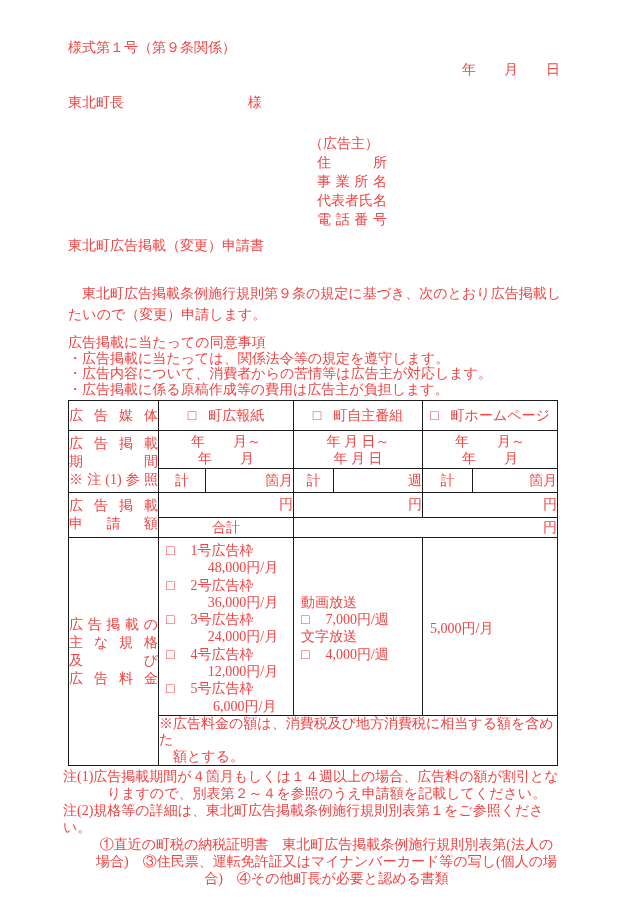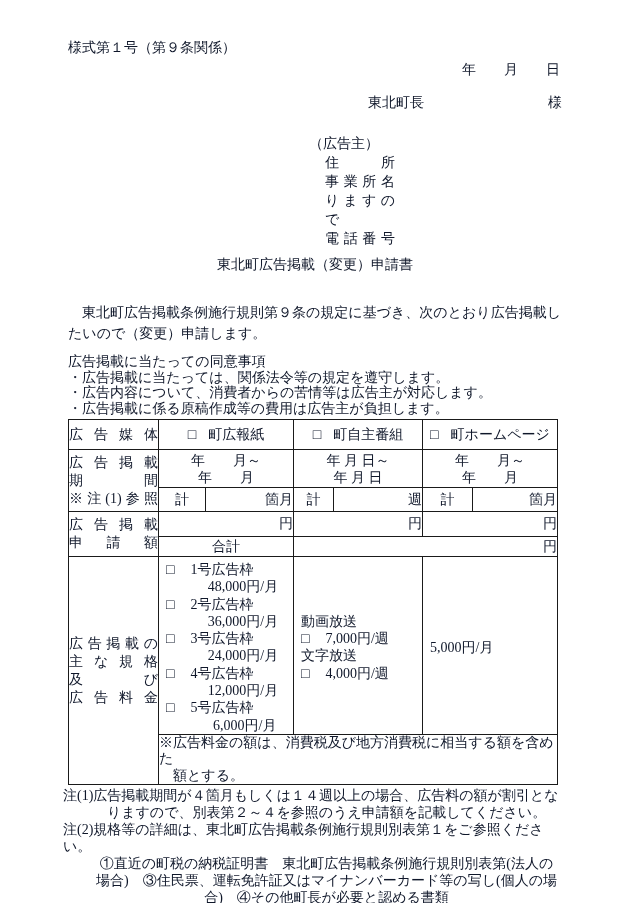--- a/index.html
+++ b/index.html
@@ -2,34 +2,34 @@
 <html><head>
 <meta charset="utf-8">
 <style>
   * { box-sizing: border-box; }
   html, body { margin: 0; padding: 0; background: #ffffff; }
   .sheet {
     position: relative;
     width: 630px; height: 903px;
     overflow: hidden;
     background: #ffffff;
-    color: #0f172a;
+    color: #ef4444;
     font-family: "Liberation Serif", "DejaVu Serif", serif;
     font-size: 14px;
     padding: 40px 68px 0 68px;
     line-height: 16px;
   }
   .form-no { height: 16px; }
   .date-line { margin-top: 6px; height: 16px; text-align: right; padding-right: 2px; }
-  .addressee { margin-top: 17px; height: 16px; text-align: right; }
+  .addressee { margin-top: 17px; height: 16px; }
   .addressee .honorific { margin-left: 124px; }
   .advertiser { margin-top: 23px; margin-left: 241px; line-height: 19px; }
-  .advertiser .fields { margin-left: 16px; }
+  .advertiser .fields { margin-left: 8px; }
   .advertiser .field { width: 70px; text-align: justify; text-align-last: justify; }
-  .doc-title { margin-top: 9px; text-align: center; height: 16px; }
+  .doc-title { margin-top: 9px; height: 16px; }
   .intro { margin-top: 29px; line-height: 21px; }
   .consent { margin-top: 10px; line-height: 15.5px; }
 
   table.app-table { border-collapse: collapse; table-layout: fixed; width: 490px; margin-top: 3px; }
   table.app-table td { border: 1px solid #1a1a1a; padding: 0; vertical-align: middle; overflow: hidden; }
   tr.r1 { height: 30px; margin-left: 8px; } tr.r2 { height: 38px; } tr.r3 { height: 24px; }
   tr.r4 { height: 25px; } tr.r5 { height: 20px; } tr.r6 { height: 174px; } tr.r7 { height: 36px; margin-top: 36px; }
   td.label-cell { padding: 0 6px; }
   td.label-cell .jline { text-align: justify; text-align-last: justify; line-height: 18px; }
   .cbrow { display: flex; justify-content: center; align-items: center; gap: 12px; }
@@ -56,21 +56,21 @@
 
   <div class="addressee">
     <span>東北町長</span><span class="honorific">様</span>
   </div>
 
   <div class="advertiser">
     <div>（広告主）</div>
     <div class="fields">
       <div class="field">住所</div>
       <div class="field">事業所名</div>
-      <div class="field">りますので</div>
+      <div class="field">代表者氏名</div>
       <div class="field">電話番号</div>
     </div>
   </div>
 
   <div class="doc-title">東北町広告掲載（変更）申請書</div>
 
   <div class="intro">
     <div>　東北町広告掲載条例施行規則第９条の規定に基づき、次のとおり広告掲載し</div>
     <div>たいので（変更）申請します。</div>
   </div>

